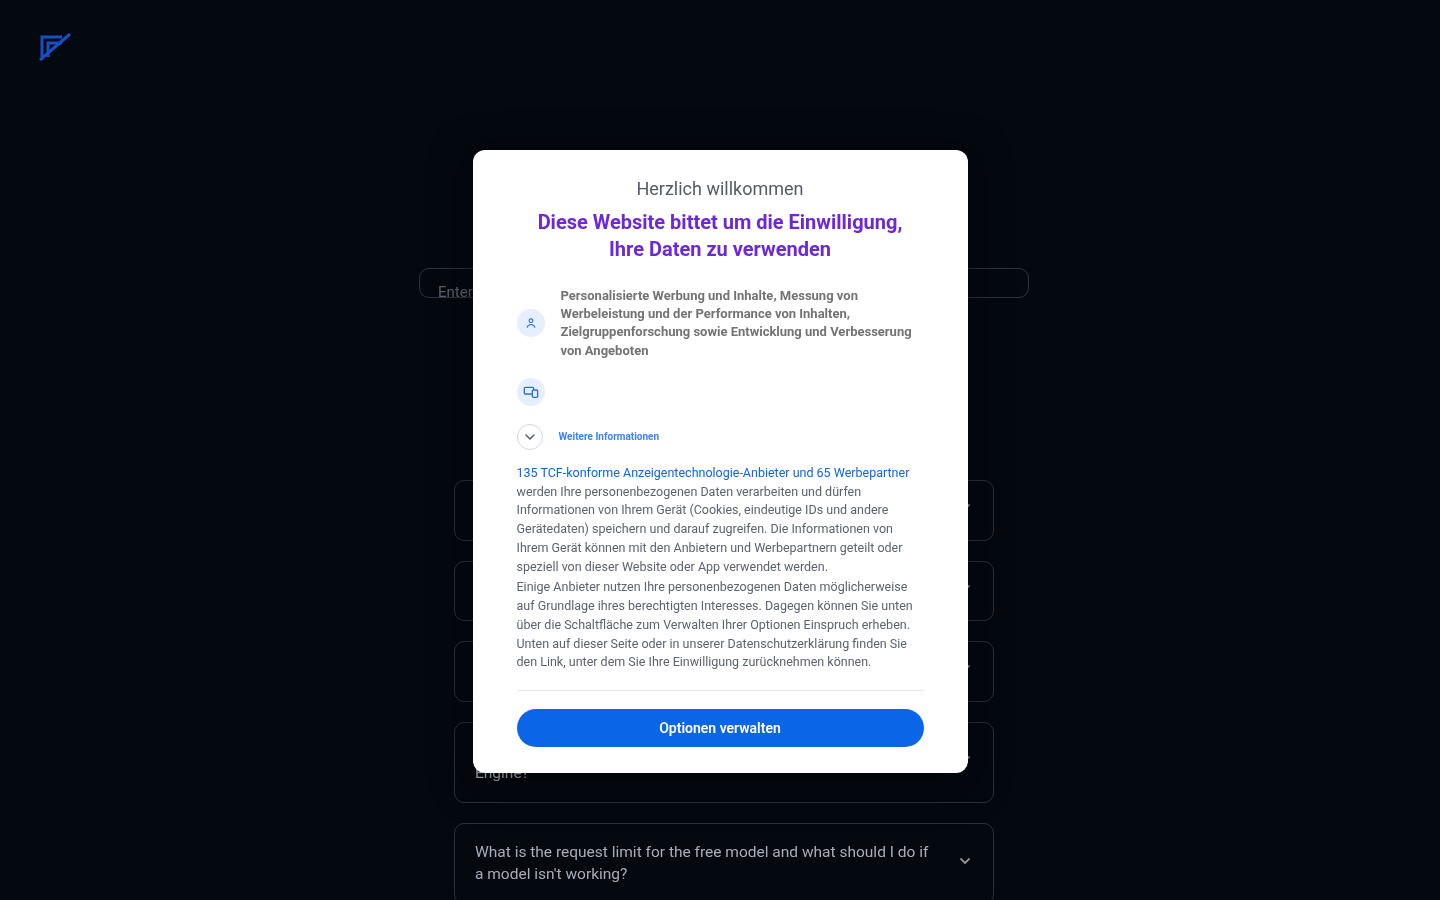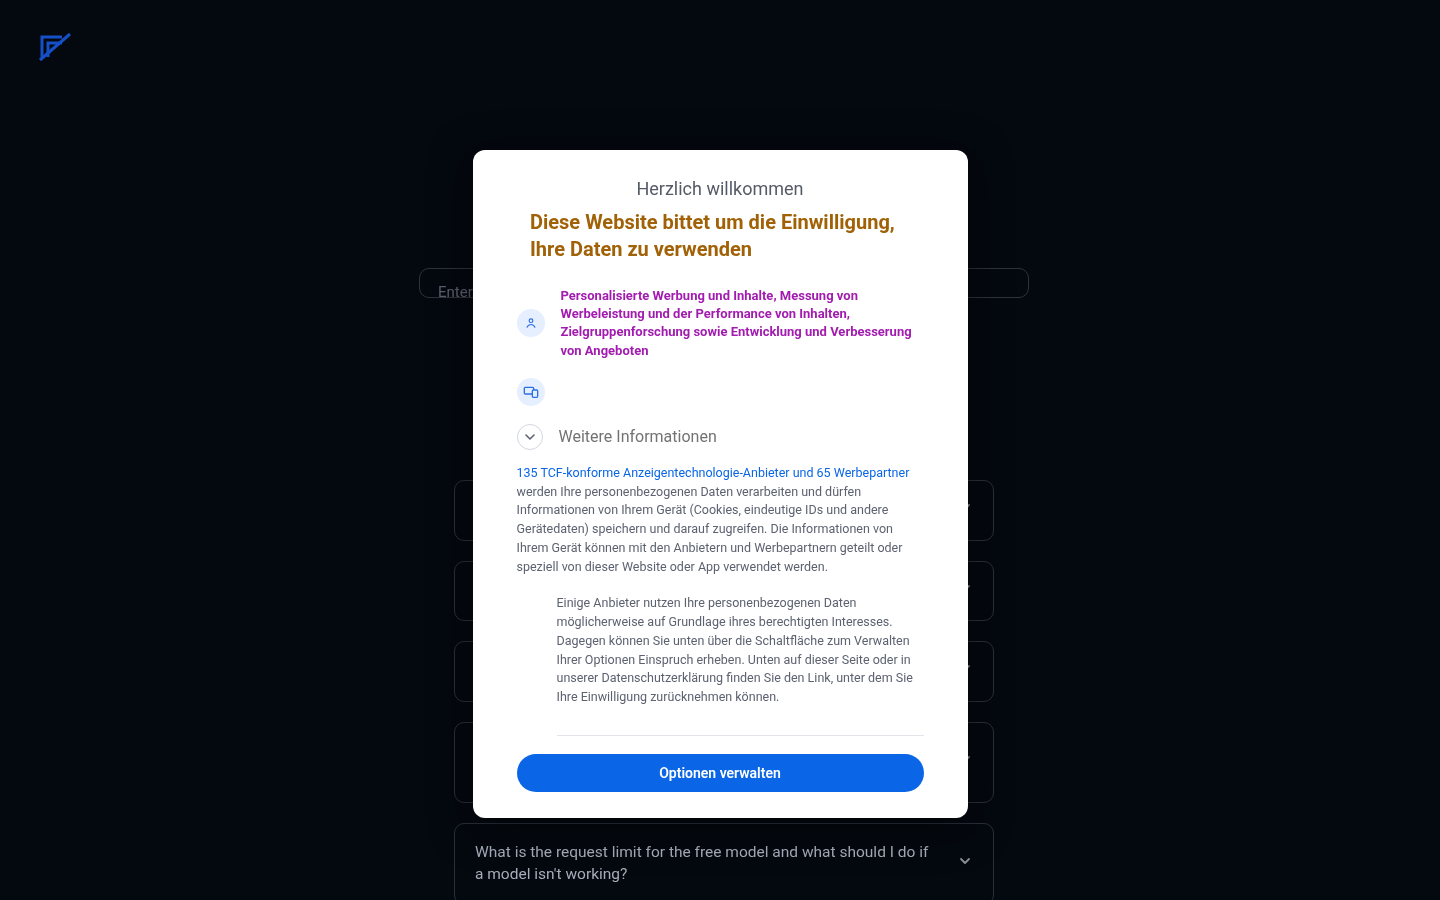--- a/index.html
+++ b/index.html
@@ -93,26 +93,27 @@
     color: var(--text-dark);
     box-shadow: 0 8px 40px rgba(0,0,0,0.5);
   }
   .modal .welcome {
     text-align: center;
     font-size: 18px;
     color: #555b66;
     margin-bottom: 10px;
   }
   .modal .headline {
+    text-align: center;
     font-size: 20px;
     font-weight: 700;
     line-height: 1.35;
     margin: 0 auto 24px auto;
     max-width: 380px;
-    color: #a16207;
+    color: #6d28d9;
   }
   .purpose-row {
     display: flex;
     align-items: center;
     gap: 16px;
     margin-bottom: 18px;
   }
   .purpose-icon {
     flex: 0 0 auto;
     width: 28px;
@@ -121,62 +122,61 @@
     background: #e5efff;
     display: flex;
     align-items: center;
     justify-content: center;
     color: #2d6fe0;
   }
   .purpose-text {
     font-size: 13px;
     font-weight: 700;
     line-height: 1.4;
-    color: #a21caf;
+    color: #737373;
   }
   .more-row {
     display: flex;
     align-items: center;
     gap: 16px;
     margin-bottom: 14px;
   }
   .more-chev {
     flex: 0 0 auto;
     width: 26px;
     height: 26px;
     border-radius: 50%;
     border: 1px solid #d3d7df;
     display: flex;
     align-items: center;
     justify-content: center;
     color: #5c6270;
   }
   .more-label {
-    font-size: 16px;
-    font-weight: 400;
-    color: #737373;
+    font-size: 10px;
+    font-weight: 700;
+    color: #3b82f6;
   }
   .link-block {
     font-size: 12.5px;
     line-height: 1.5;
     color: #5c6270;
-    margin-bottom: 18px;
+    margin-bottom: 2px;
   }
   .link-block .partners-link {
     color: #0a66e6;
     cursor: pointer;
   }
   .para2 {
     font-size: 12.5px;
     line-height: 1.5;
     color: #5c6270;
     border-bottom: 1px solid #e2e5ea;
-    padding-bottom: 28px;
+    padding-bottom: 18px;
     margin-bottom: 18px;
-    margin-left: 40px;
   }
   .btn-row {
     display: flex;
   }
   .btn {
     flex: 1;
     text-align: center;
     background: var(--accent);
     color: #fff;
     font-size: 14px;

